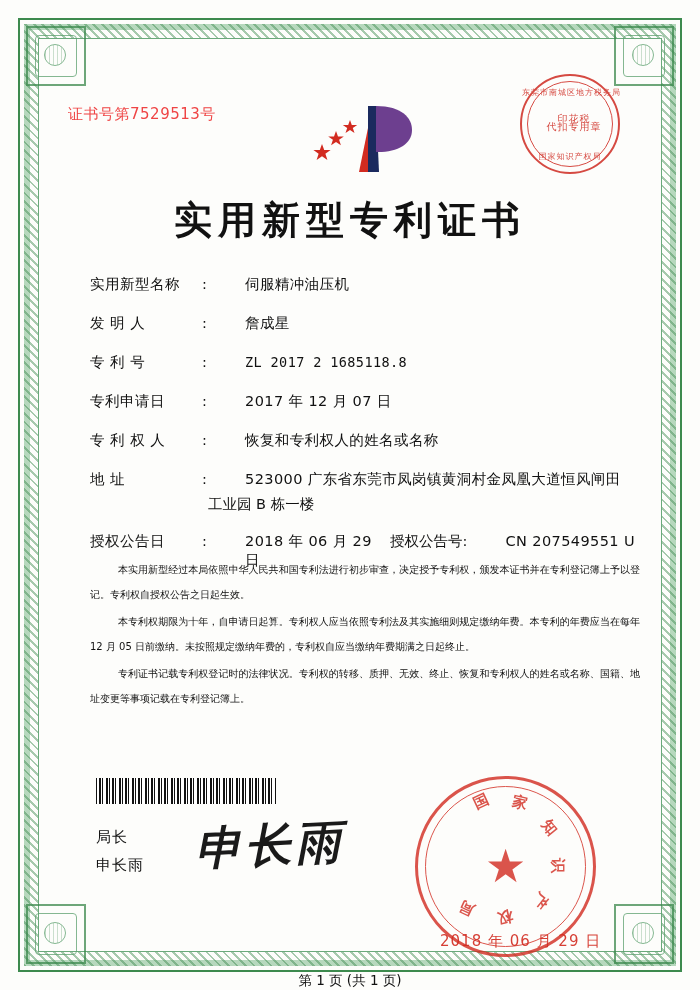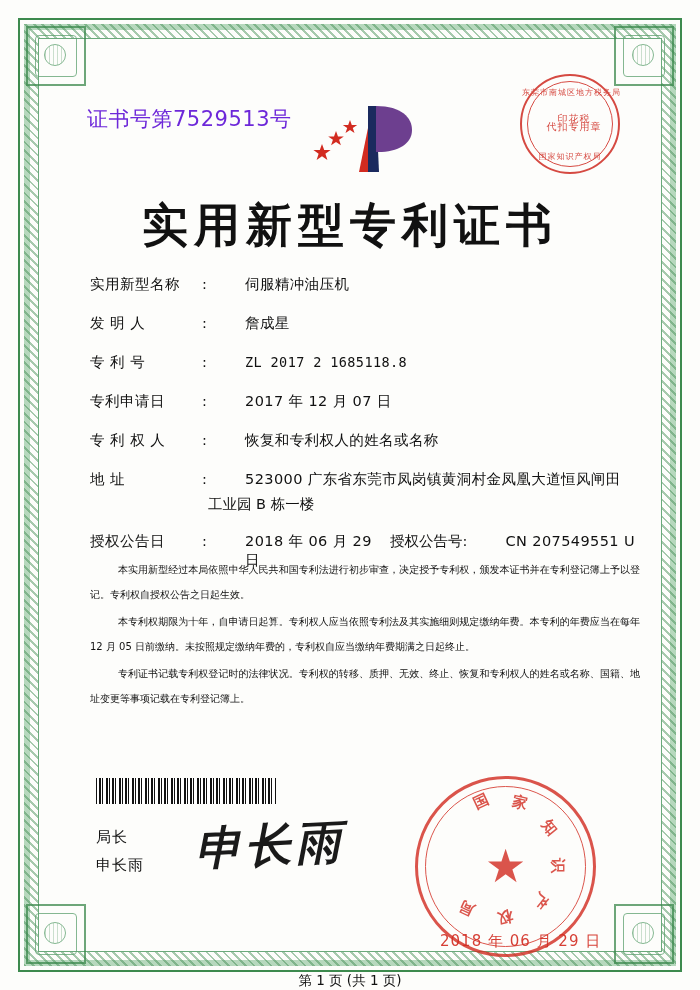--- a/index.html
+++ b/index.html
@@ -100,25 +100,25 @@
   .content {
     position: absolute;
     left: 60px;
     top: 60px;
     width: 580px;
   }
 
   
   .cert-no {
     position: absolute;
-    left: 27px;
+    left: 8px;
     top: 45px;
     font-family: "DejaVu Sans", sans-serif;
-    font-size: 21px;
-    color: #6d28d9;
+    font-size: 15px;
+    color: #ef4444;
     letter-spacing: 0.5px;
   }
 
   
   .emblem {
     position: absolute;
     left: 250px;
     top: 38px;
     width: 120px;
     height: 80px;
@@ -168,21 +168,21 @@
   .seal-top .st-line2 { top: 44px; text-align: center; }
 
   
   .main-title {
     position: absolute;
     left: 0;
     top: 135px;
     width: 580px;
     text-align: center;
     font-family: "DejaVu Sans", sans-serif;
-    font-size: 46px;
+    font-size: 38px;
     font-weight: bold;
     letter-spacing: 6px;
     color: #111;
   }
 
   
   .fields {
     position: absolute;
     left: 30px;
     top: 215px;

